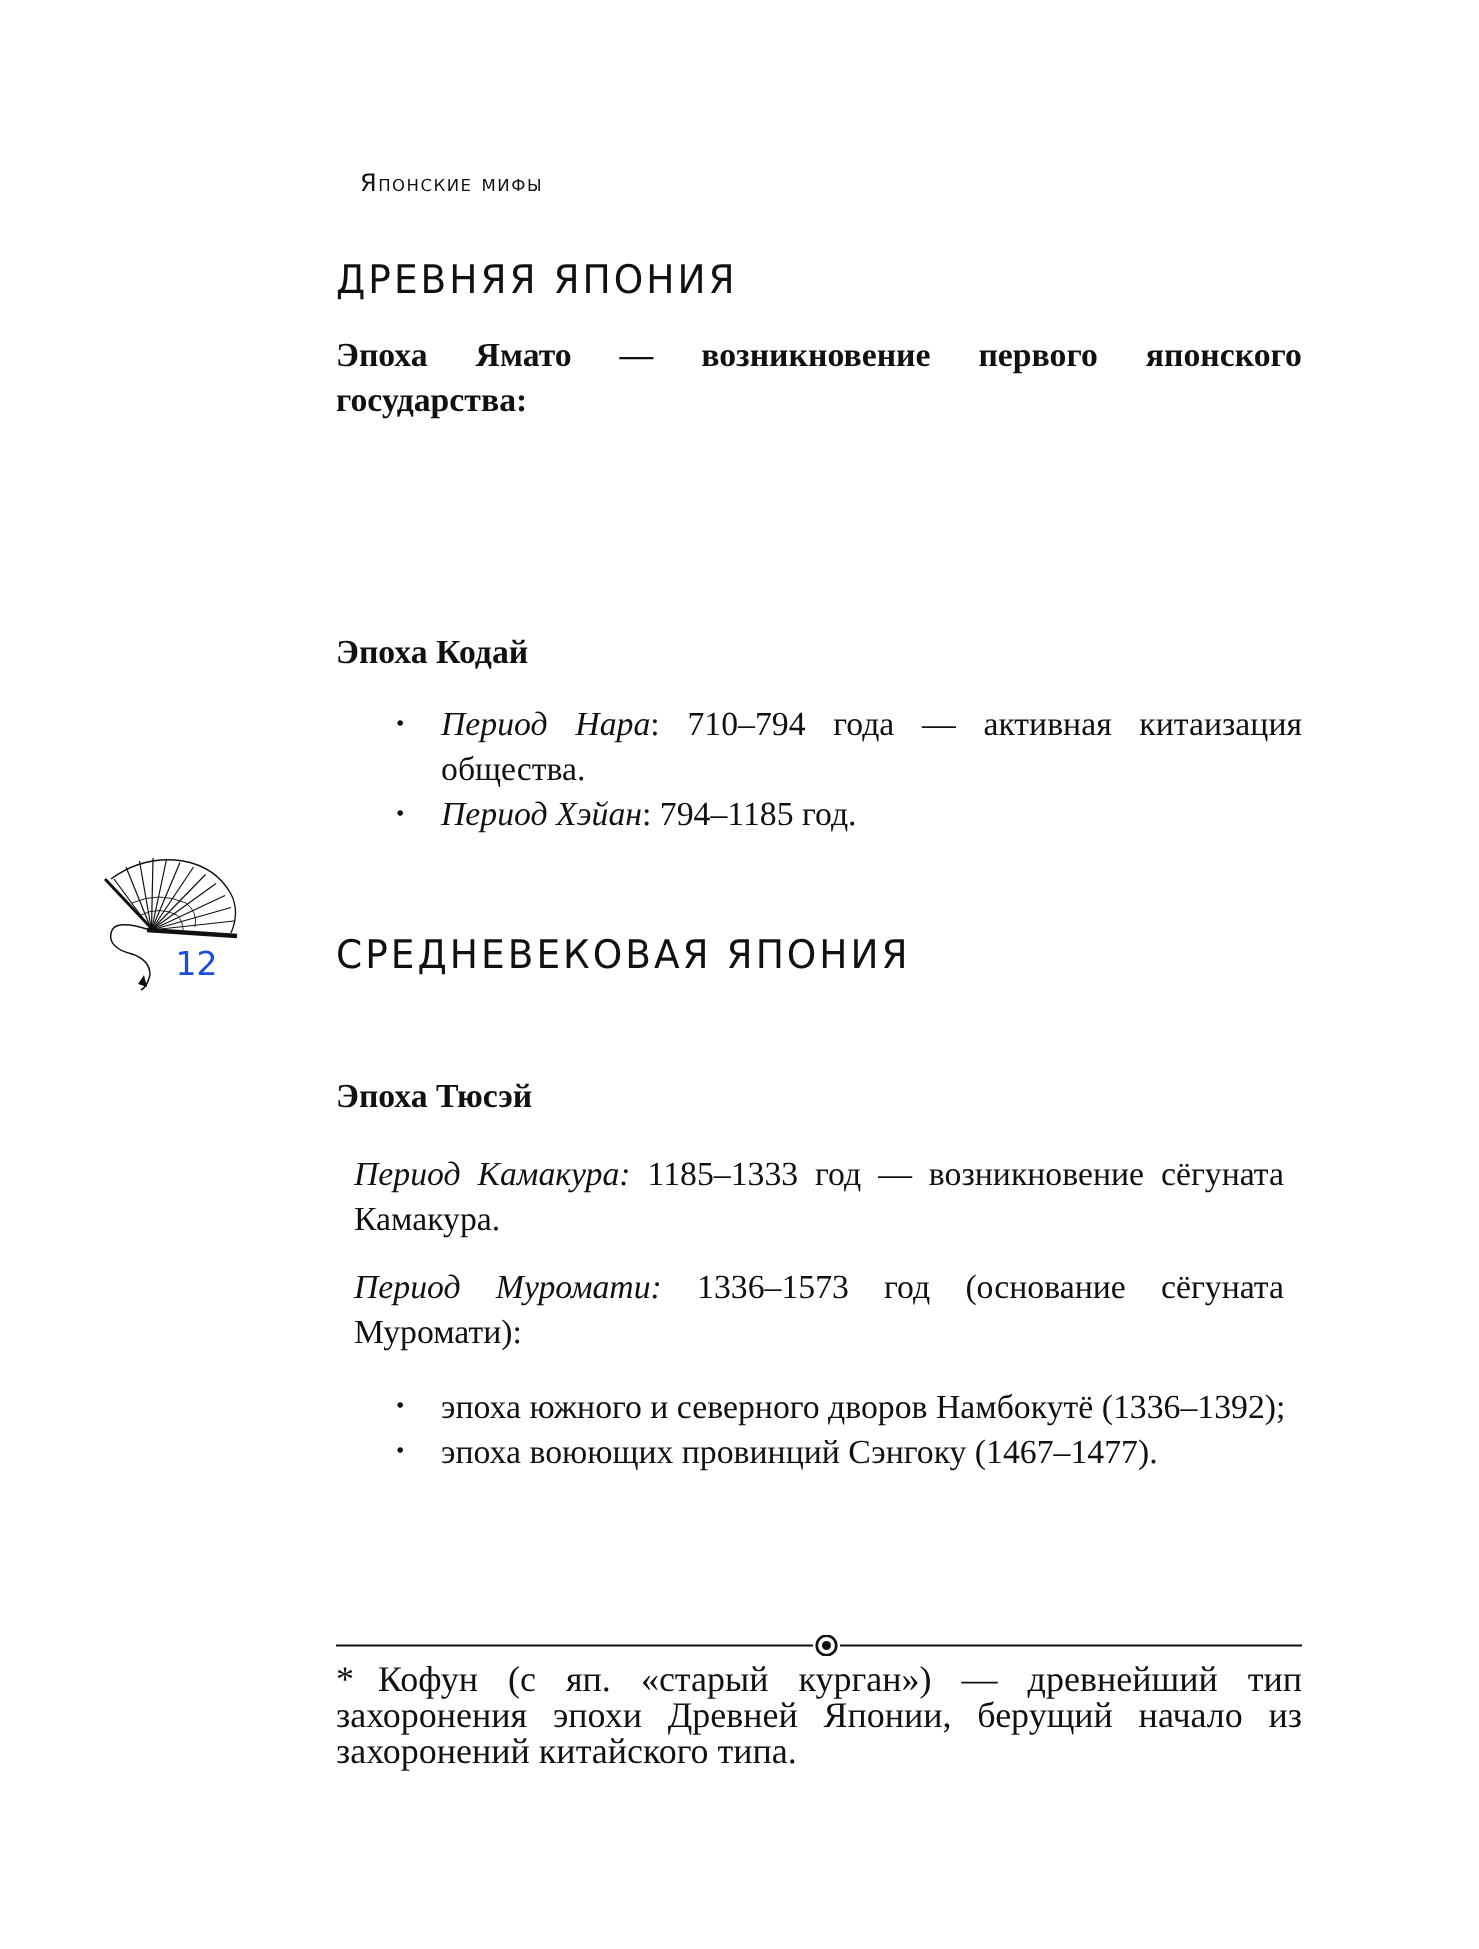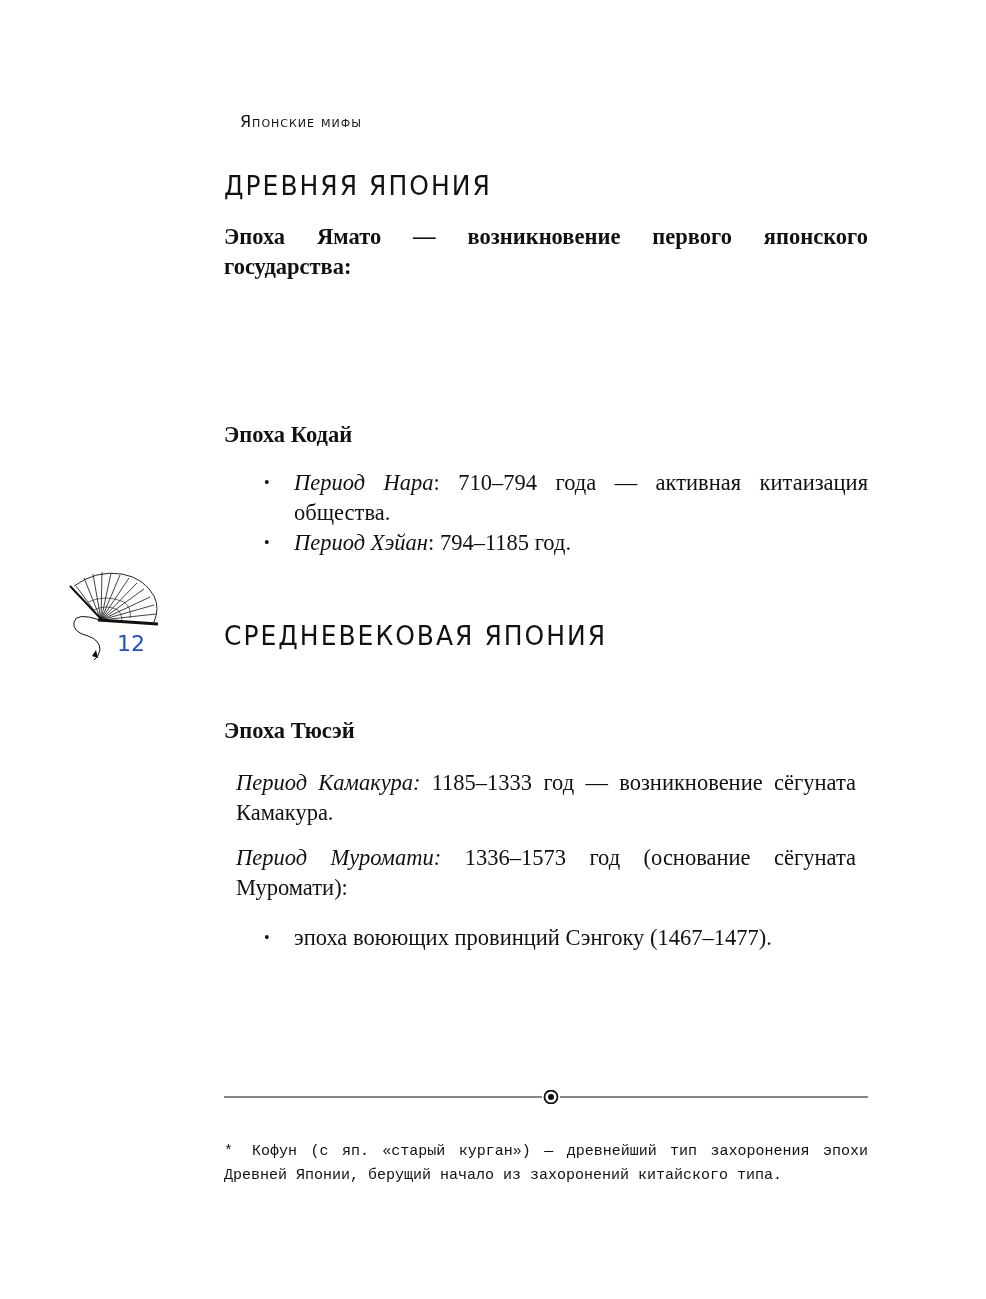--- a/index.html
+++ b/index.html
@@ -92,25 +92,24 @@
       left: 224px;
       top: 1090px;
       width: 644px;
       height: 14px;
     }
     .footnote {
       position: absolute;
       left: 224px;
       top: 1108px;
       width: 644px;
-      font-family: Liberation Mono, monospace;
-      font-size: 15px;
+      font-family: Liberation Serif, serif;
+      font-size: 24px;
       line-height: 24px;
       text-align: justify;
-      margin-top: 32px;
     }
     .footnote .mark { display: inline-block; width: 28px; }
   </style>
 </head>
 <body>
 
 <div class="running-head">Японские мифы</div>
 
 <h2 class="section-title" style="top:172px;">Древняя Япония</h2>
 
@@ -153,20 +152,21 @@
 </svg>
 <div class="page-number">12</div>
 
 <h2 class="section-title" style="top:622px;">Средневековая Япония</h2>
 
 <div class="block" style="top:716px;">
   <p class="bold-heading">Эпоха Тюсэй</p>
   <p class="para" style="margin-top:22px;"><span class="it">Период Камакура:</span><span> 1185–1333 год — возникновение сёгуната Камакура.</span></p>
   <p class="para" style="margin-top:15px;"><span class="it">Период Муромати:</span><span> 1336–1573 год (основание сёгуната Муромати):</span></p>
   <ul class="bullets" style="margin-top:20px;">
+    <li>эпоха южного и северного дворов Намбокутё (1336–1392);</li>
     <li>эпоха воюющих провинций Сэнгоку (1467–1477).</li>
   </ul>
 </div>
 
 <svg class="divider" viewBox="0 0 644 14">
   <line x1="0" y1="7" x2="318" y2="7" stroke="#111" stroke-width="1.2"></line>
   <line x1="336" y1="7" x2="644" y2="7" stroke="#111" stroke-width="1.2"></line>
   <circle cx="327" cy="7" r="6.5" stroke="#111" stroke-width="1.8" fill="#fff"></circle>
   <circle cx="327" cy="7" r="3" fill="#111"></circle>
 </svg>

